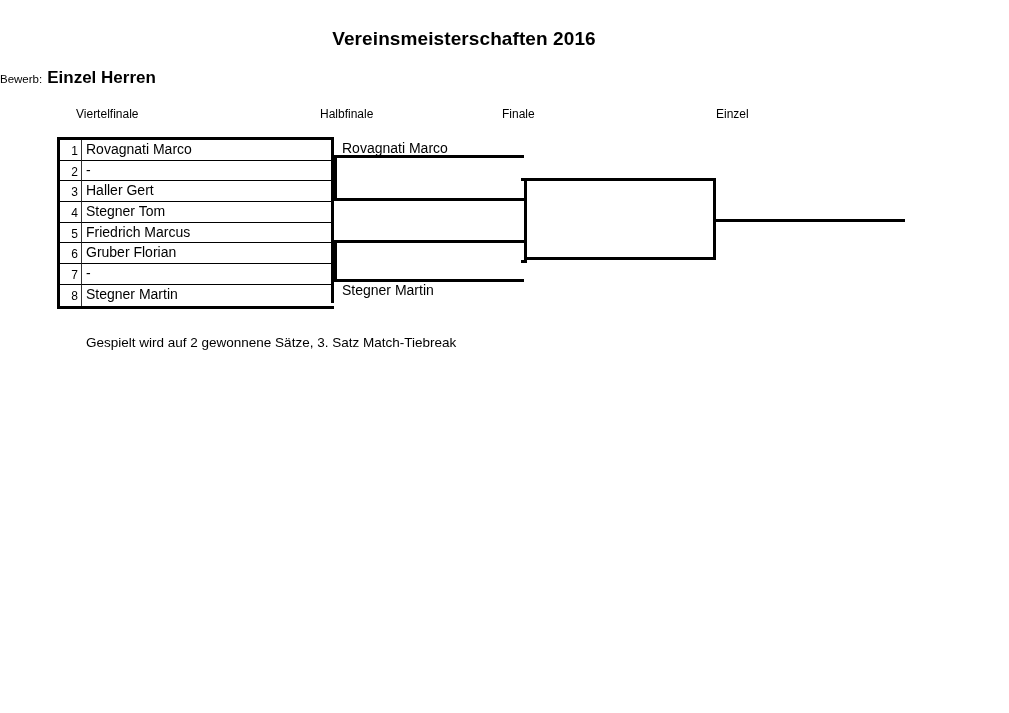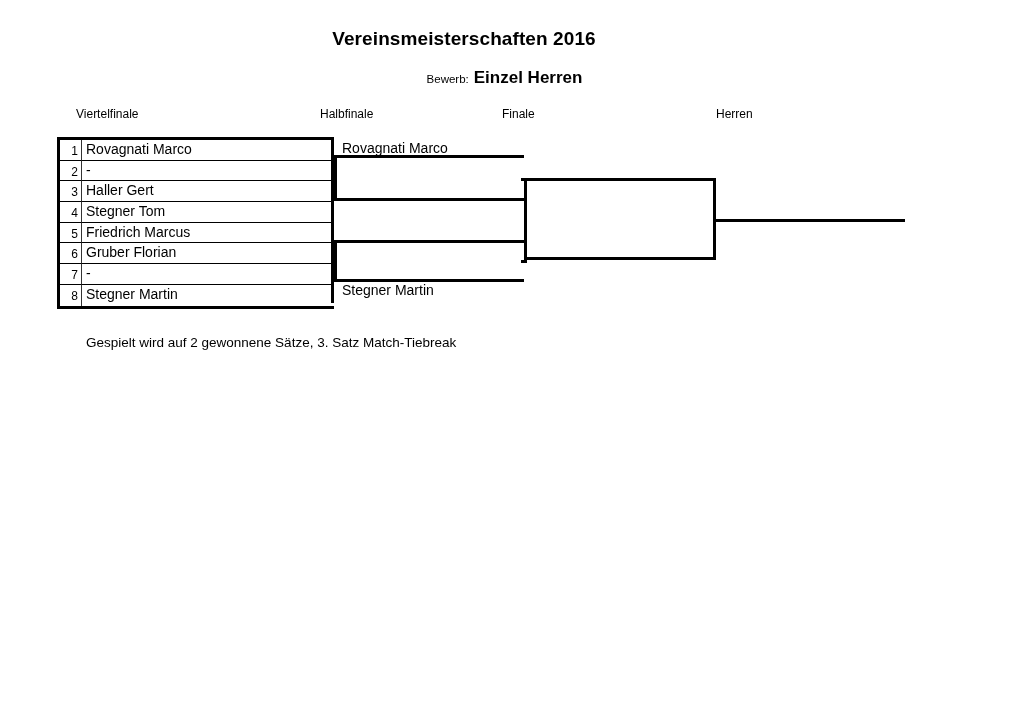--- a/index.html
+++ b/index.html
@@ -26,21 +26,21 @@
     text-align: center;
     font-size: 19px;
     font-weight: bold;
     letter-spacing: 0.1px;
   }
   #event-line {
     position: absolute;
     left: 0;
     top: 68px;
     width: 1009px;
-    text-align: center;
+    text-align: left;
     white-space: nowrap;
   }
   #event-label {
     font-size: 11.5px;
     font-weight: normal;
     vertical-align: baseline;
   }
   #event-value {
     font-size: 17px;
     font-weight: bold;
@@ -164,21 +164,21 @@
 
 <div id="doc-title">Vereinsmeisterschaften 2016</div>
 
 <div id="event-line">
   <span id="event-label">Bewerb:</span><span id="event-value">Einzel Herren</span>
 </div>
 
 <div class="round-header" id="round-header-0">Viertelfinale</div>
 <div class="round-header" id="round-header-1">Halbfinale</div>
 <div class="round-header" id="round-header-2">Finale</div>
-<div class="round-header" id="round-header-3">Herren</div>
+<div class="round-header" id="round-header-3">Einzel</div>
 
 <div id="bracket">
 
   <div id="round1">
     <div class="entrant">
       <span class="seed">1</span>
       <span class="pname">Rovagnati Marco</span>
     </div>
     <div class="entrant">
       <span class="seed">2</span>

